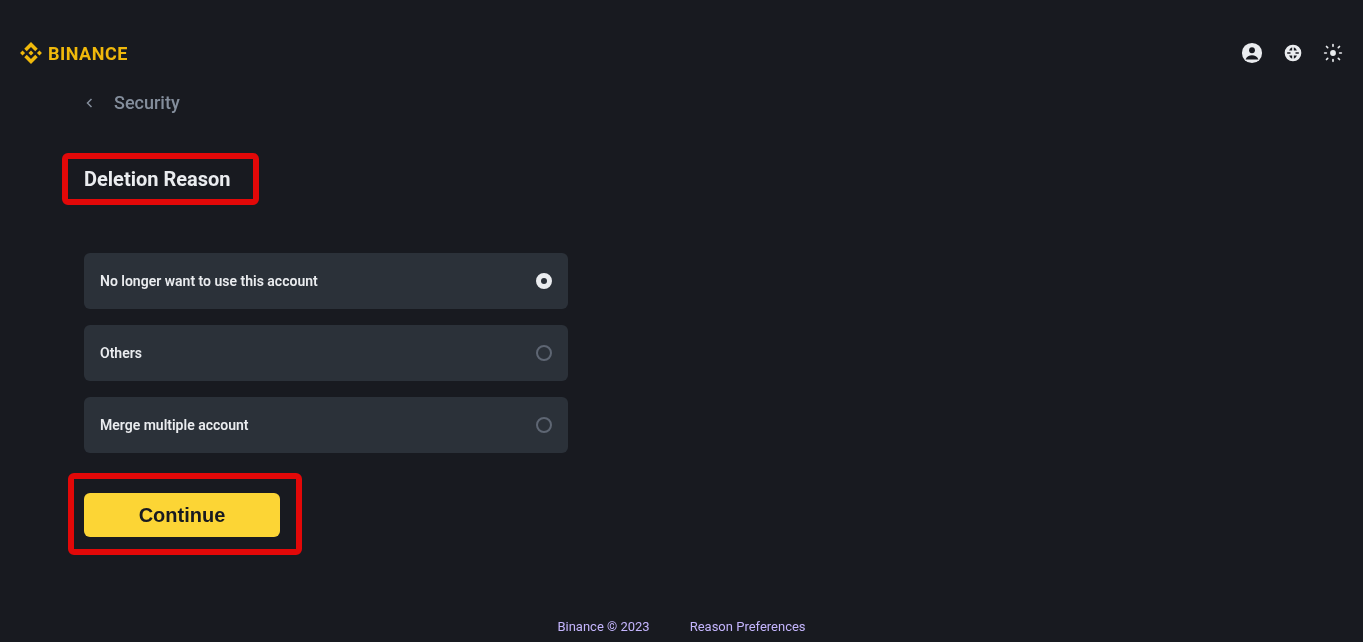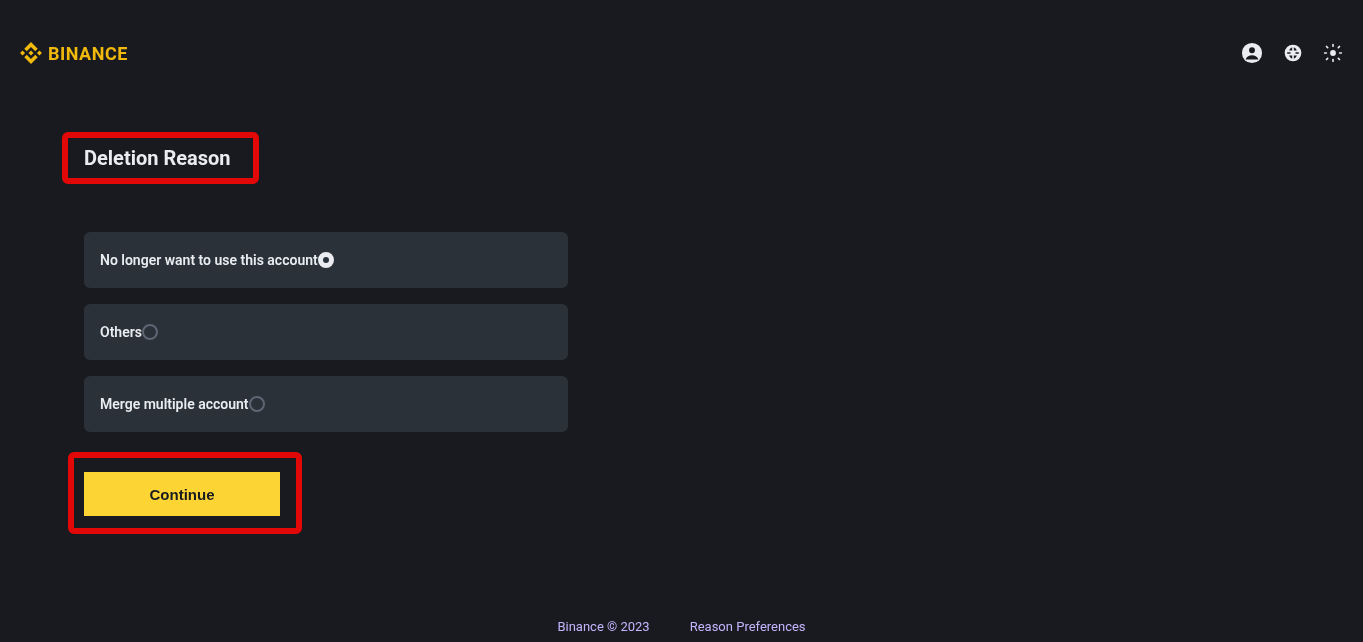--- a/index.html
+++ b/index.html
@@ -80,21 +80,21 @@
     flex-direction: column;
     gap: 16px;
     width: 484px;
   }
   .option-card {
     background: #2b3139;
     border-radius: 6px;
     height: 56px;
     display: flex;
     align-items: center;
-    justify-content: flex-start;
+    justify-content: space-between;
     padding: 0 16px;
     cursor: pointer;
   }
   .option-label {
     font-size: 14px;
     font-weight: 600;
     color: #eaecef;
   }
   .radio {
     width: 16px;
@@ -118,24 +118,24 @@
   }
   .continue-wrap {
     margin-top: 40px;
     position: relative;
     width: fit-content;
   }
   .continue-btn {
     background: #fcd535;
     color: #181a20;
     border: none;
-    border-radius: 0;
+    border-radius: 6px;
     width: 196px;
     height: 44px;
-    font-size: 15px;
+    font-size: 20px;
     font-weight: 600;
     cursor: pointer;
   }
   .highlight-continue {
     top: -20px; left: -16px; right: -22px; bottom: -18px;
   }
   .footer {
     position: absolute;
     bottom: 8px;
     left: 0;
@@ -184,20 +184,28 @@
             <line x1="20" y1="12" x2="22" y2="12"></line>
             <line x1="4.2" y1="19.8" x2="5.6" y2="18.4"></line>
             <line x1="18.4" y1="5.6" x2="19.8" y2="4.2"></line>
           </g>
         </svg>
     </span>
   </div>
 </div>
 
 <div class="content">
+  <div class="breadcrumb">
+    <span class="back-chevron">
+      <svg width="12" height="12" viewBox="0 0 24 24" fill="none" stroke="#848e9c" stroke-width="3">
+          <polyline points="15 4 7 12 15 20"></polyline>
+        </svg>
+    </span>
+    <span>Security</span>
+  </div>
 
   <div class="page-title-wrap">
     <h1 class="page-title">Deletion Reason</h1>
     <div class="highlight-box highlight-title"></div>
   </div>
 
   <div class="options">
     <div class="option-card">
       <span class="option-label">No longer want to use this account</span>
       <span class="radio selected"></span>

